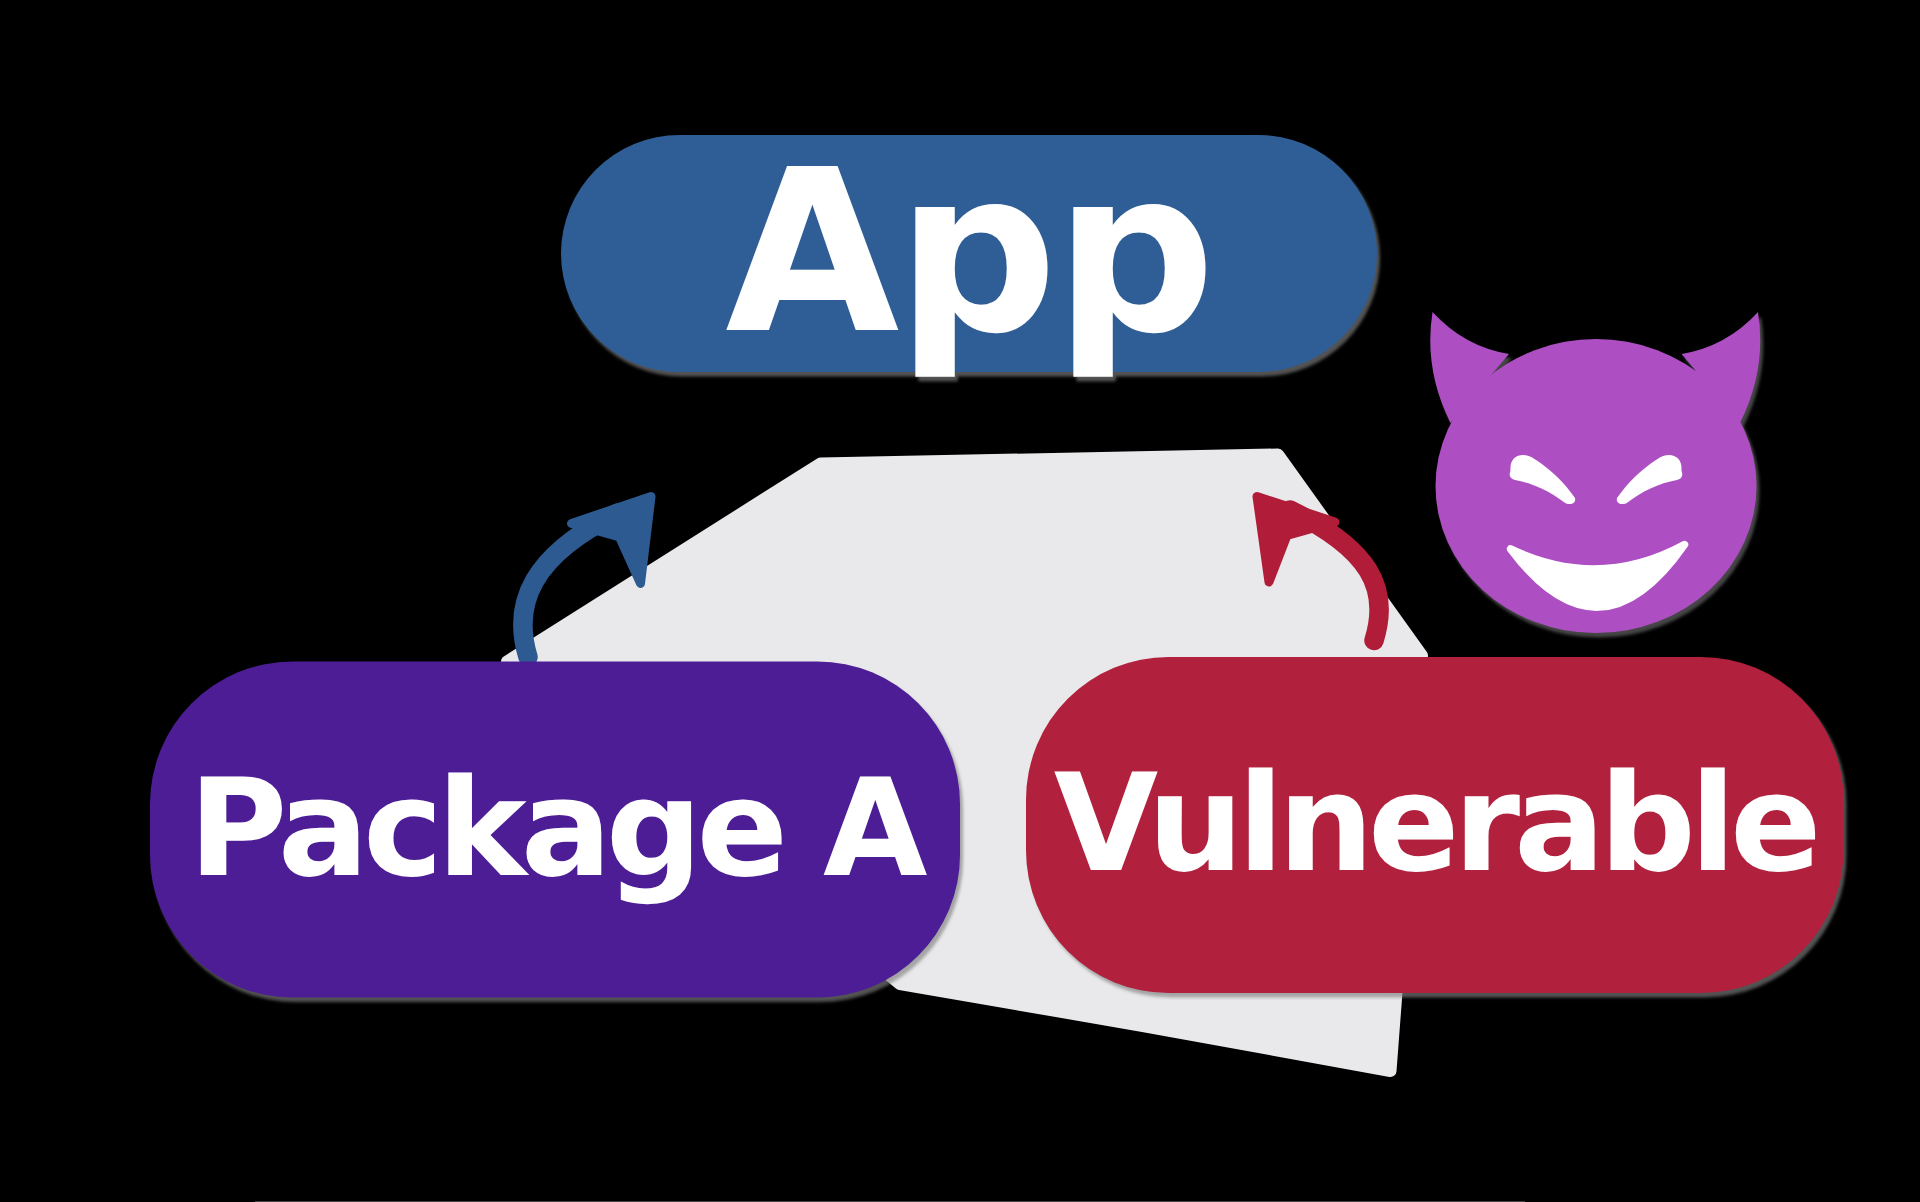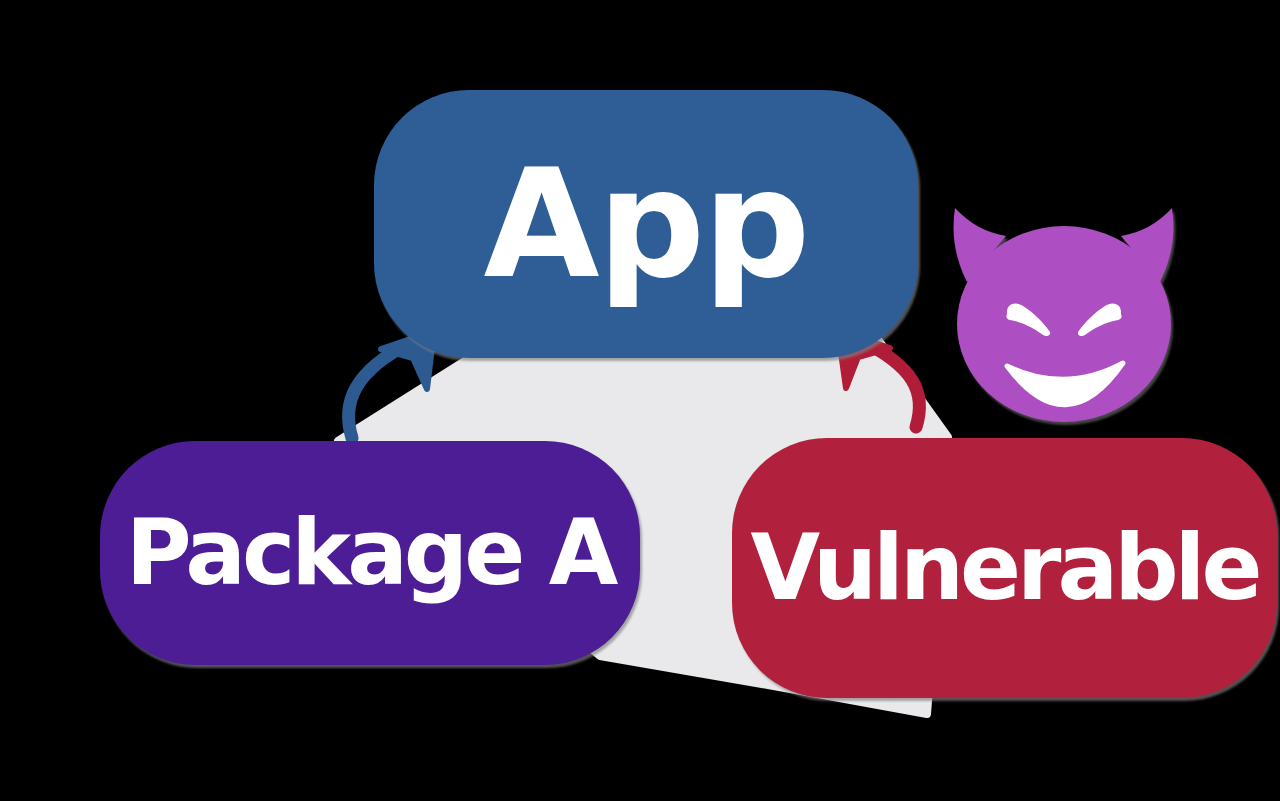--- a/index.html
+++ b/index.html
@@ -32,33 +32,33 @@
     filter: drop-shadow(2px 3px 1px rgba(128,128,128,0.65));
   }
   .node-pill .pill-label {
     color: #ffffff;
     font-weight: bold;
     line-height: 1;
     white-space: nowrap;
   }
   .pill-app {
     left: 374px; top: 90px;
-    width: 544px; height: 268px;
+    width: 544px; height: 158px;
   }
   .pill-app .pill-label {
     font-size: 150px;
     letter-spacing: -2px;
   }
   .pill-package-a {
     left: 100px; top: 441px;
     width: 540px; height: 224px;
   }
   .pill-vulnerable {
-    left: 732px; top: 438px;
-    width: 545px; height: 260px;
+    left: 684px; top: 438px;
+    width: 545px; height: 224px;
   }
   .pill-package-a .pill-label,
   .pill-vulnerable .pill-label {
     font-size: 90px;
     letter-spacing: -4px;
   }
   .halo {
     filter: drop-shadow(2px 3px 1px rgba(128,128,128,0.55));
   }
 </style>

